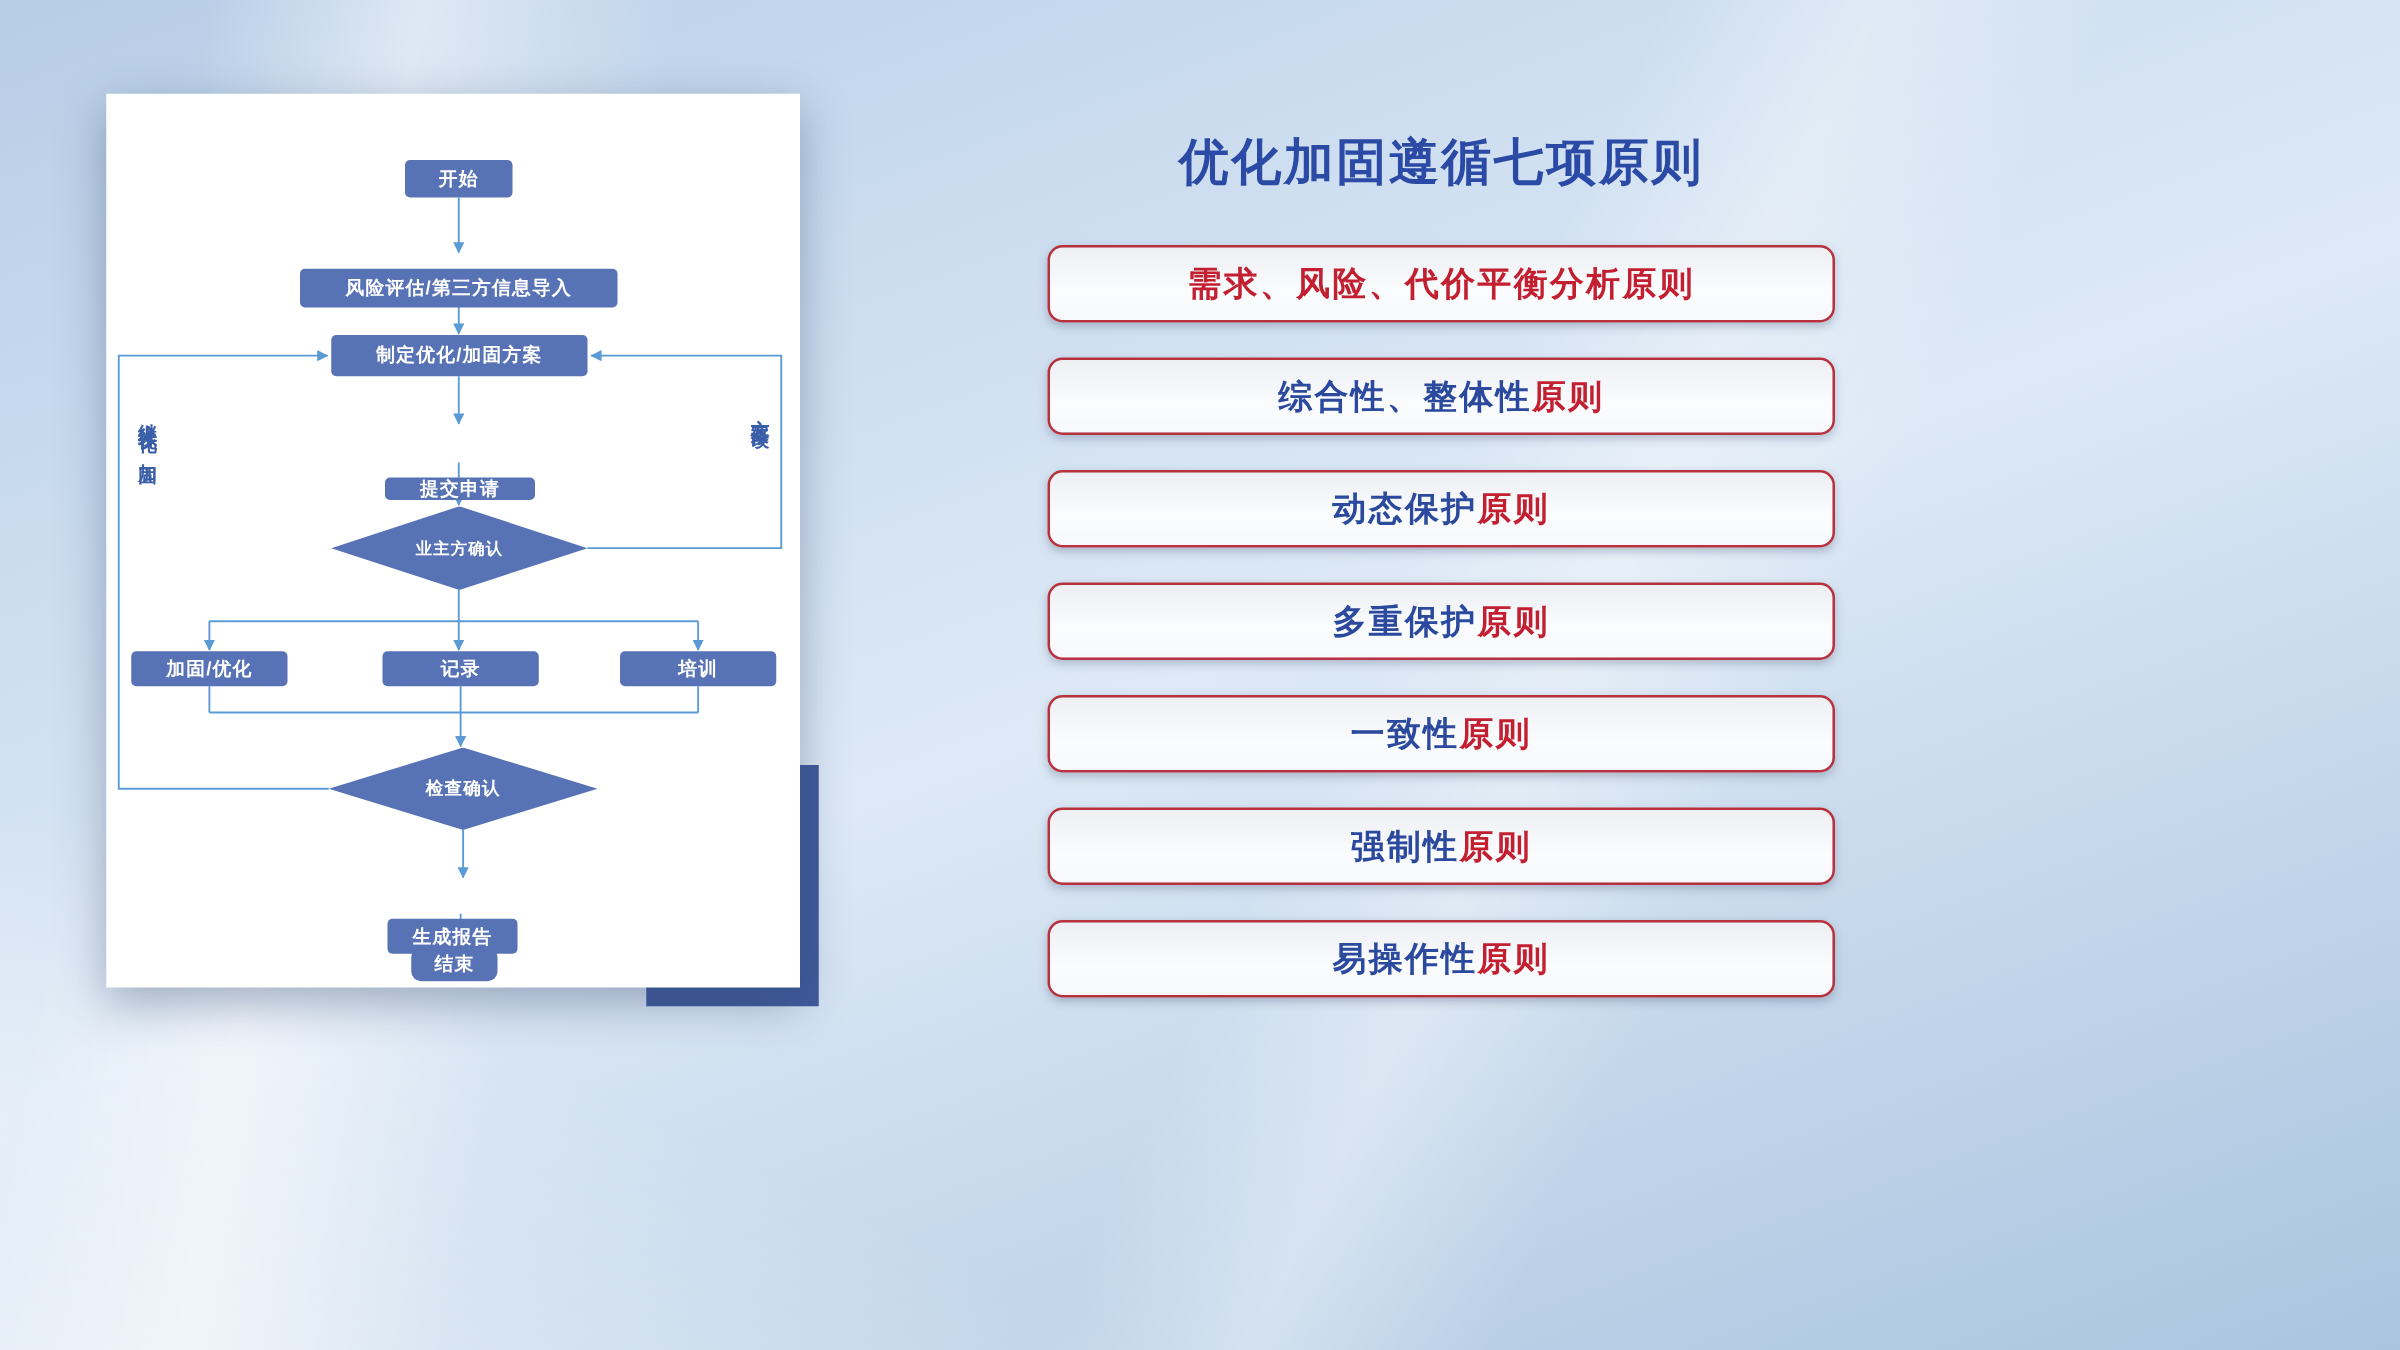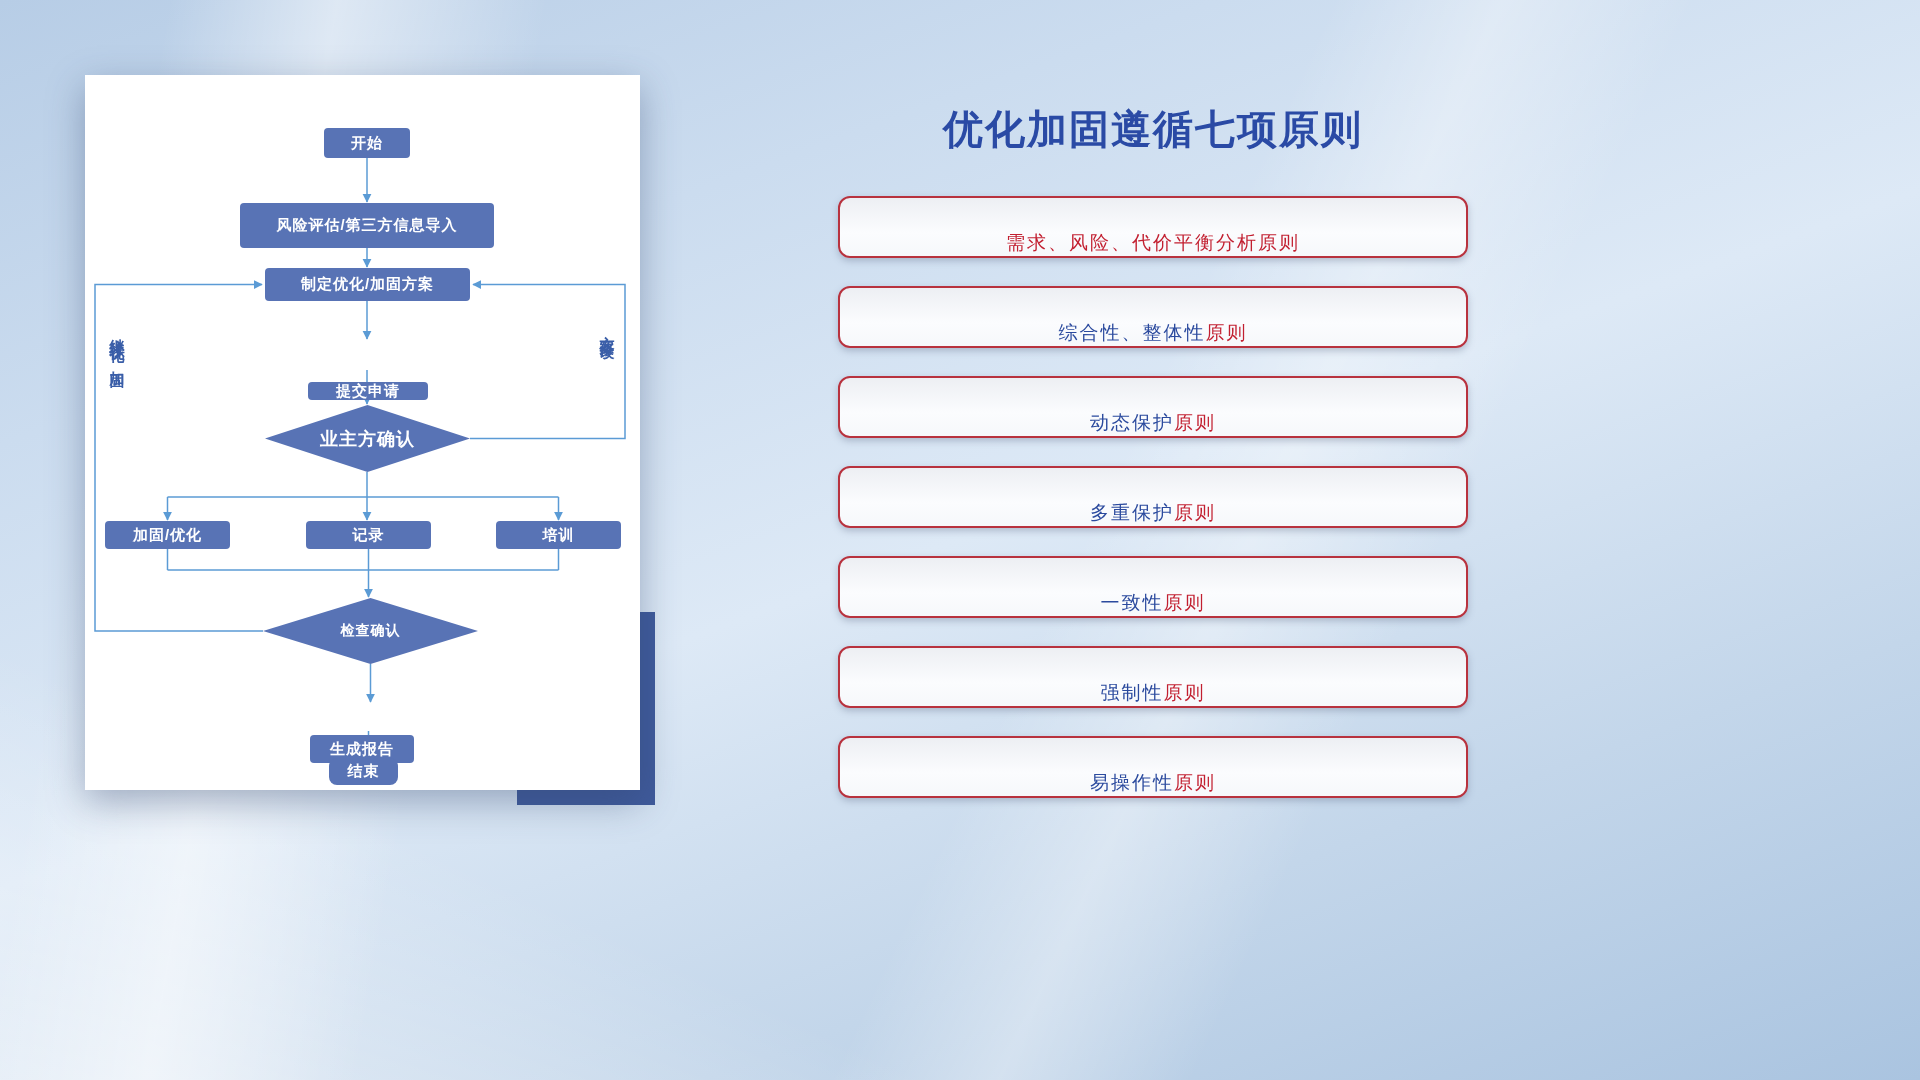--- a/index.html
+++ b/index.html
@@ -23,45 +23,45 @@
   
   .accent-block{position:absolute;left:517px;top:612px;width:138px;height:193px;background:var(--accent-block);z-index:1;}
   .flow-card{position:absolute;left:85px;top:75px;width:555px;height:715px;background:#ffffff;z-index:2;
     box-shadow:0 12px 35px rgba(50,70,110,.4);}
   .connectors{position:absolute;left:0;top:0;width:555px;height:715px;}
   .connectors .edge{stroke:var(--connector);fill:none;stroke-width:1.5;}
   #arr path{fill:var(--connector);}
   .flow-node{position:absolute;background:var(--node-fill);color:#fff;display:flex;align-items:center;justify-content:center;
     font-size:15px;font-weight:bold;border-radius:4px;letter-spacing:1px;white-space:nowrap;}
   .n-start{left:239px;top:53px;width:86px;height:30px;border-radius:4px;}
-  .n-risk{left:155px;top:128px;width:254px;height:45px;text-align:right;}
+  .n-risk{left:155px;top:140px;width:254px;height:31px;text-align:right;}
   .n-plan{left:180px;top:193px;width:205px;height:33px;}
   .n-submit{left:223px;top:265px;width:120px;height:18px;margin-top:42px;}
-  .n-owner{left:180px;top:330px;width:205px;height:67px;border-radius:0;font-size:18px;
+  .n-owner{left:180px;top:330px;width:205px;height:67px;border-radius:0;font-size:13px;
     clip-path:polygon(50% 0,100% 50%,50% 100%,0 50%);}
   .n-reinforce{left:20px;top:446px;width:125px;height:28px;}
   .n-record{left:221px;top:446px;width:125px;height:28px;}
   .n-training{left:411px;top:446px;width:125px;height:28px;}
   .n-check{left:178px;top:523px;width:215px;height:66px;border-radius:0;font-size:14px;
     clip-path:polygon(50% 0,100% 50%,50% 100%,0 50%);}
   .n-report{left:225px;top:660px;width:104px;height:28px;text-align:center;}
   .n-end{left:244px;top:683px;width:69px;height:27px;border-radius:8px;}
   .loop-label{position:absolute;writing-mode:vertical-rl;text-orientation:upright;color:var(--loop-label);
     font-weight:bold;font-size:15px;letter-spacing:3px;white-space:nowrap;}
   .label-left{left:22px;top:252px;}
   .label-right{left:512px;top:248px;}
   
   .slide-title{position:absolute;left:838px;top:102px;width:630px;text-align:center;
     font-size:40px;font-weight:bold;color:var(--title);letter-spacing:2px;}
   .principles{position:absolute;left:838px;top:196px;width:630px;}
   .principle-box{height:62px;margin-bottom:28px;border-radius:12px;border:2px solid var(--principle-border);
     background:linear-gradient(180deg,#edeff3 0%,#fbfcfe 60%,#f6f8fb 100%);
     box-shadow:0 3px 7px rgba(90,100,130,.35);
-    display:flex;align-items:flex-end;justify-content:center;
-    font-size:19px;font-weight:400;letter-spacing:2px;white-space:nowrap;}
+    display:flex;align-items:center;justify-content:center;
+    font-size:27px;font-weight:700;letter-spacing:2px;white-space:nowrap;}
 </style>
 </head>
 <body>
 
 <div class="slide">
 
   <div class="accent-block"></div>
 
   <div class="flow-card">
     <svg class="connectors" viewBox="0 0 555 715">

